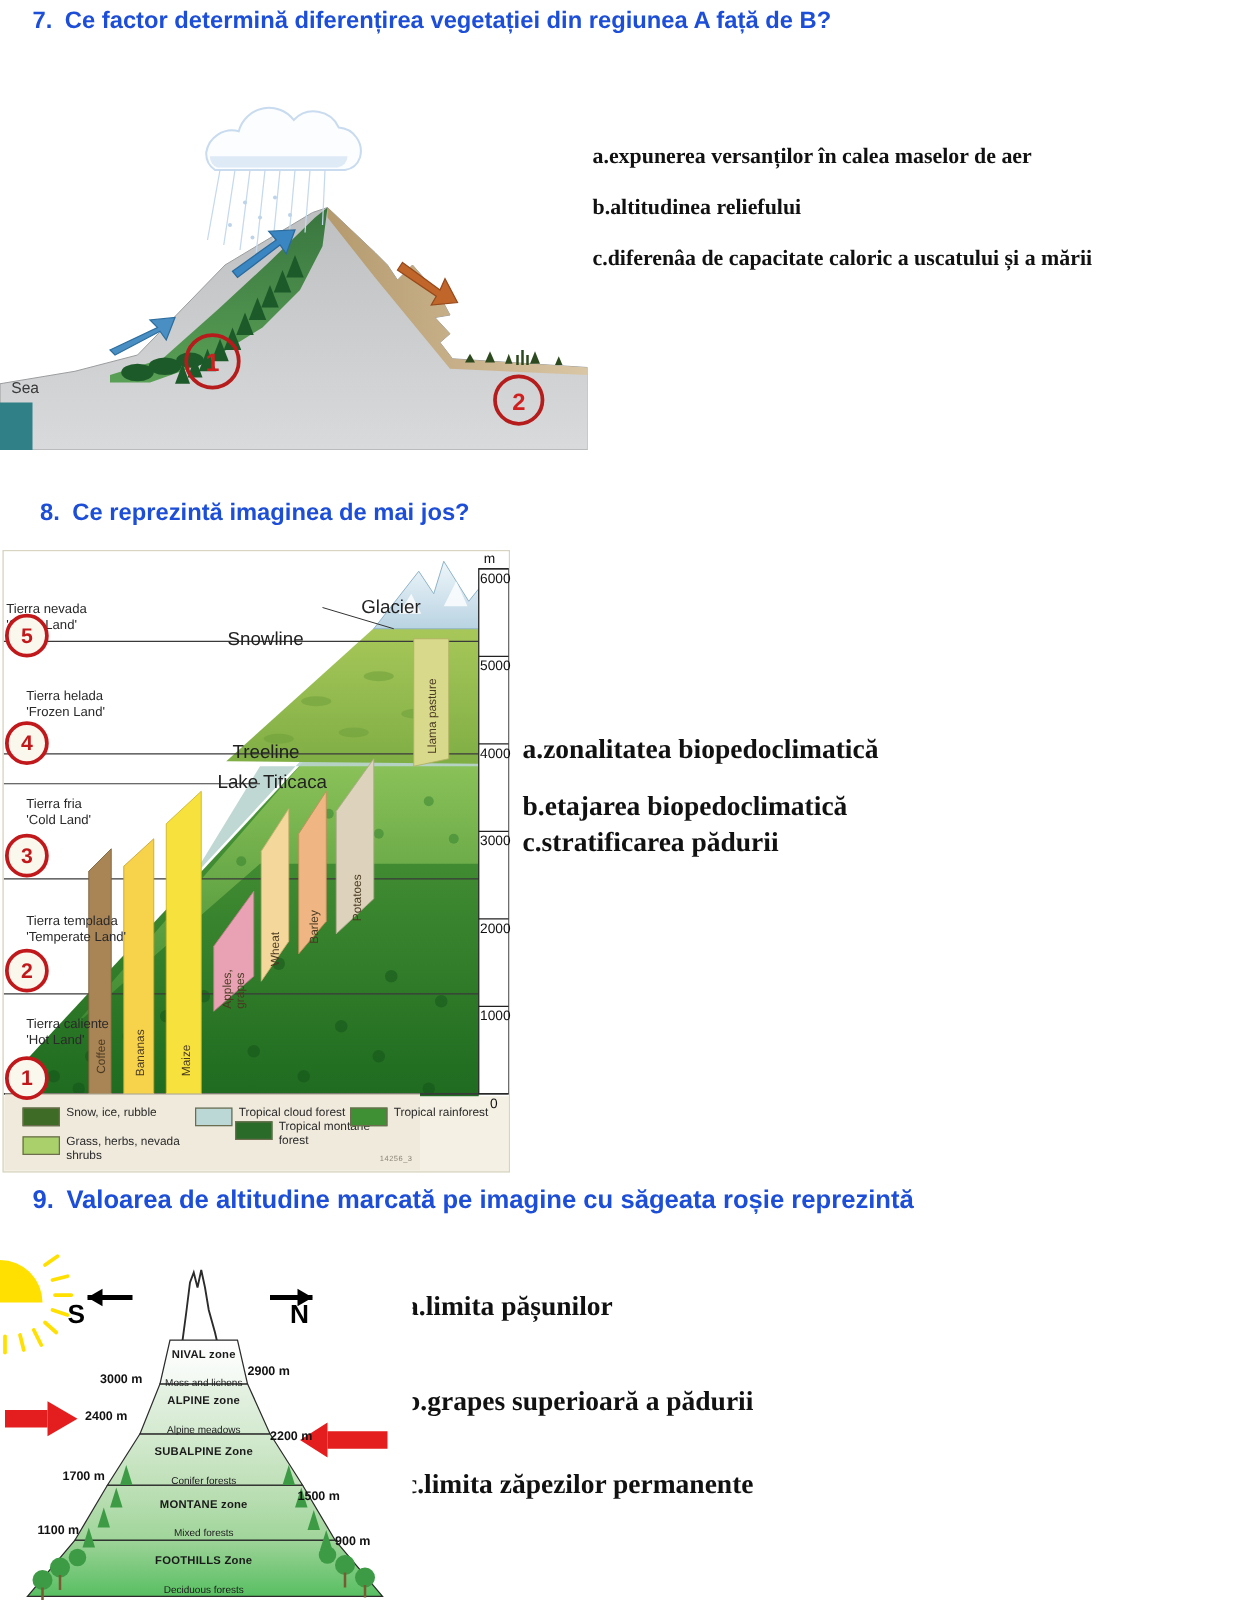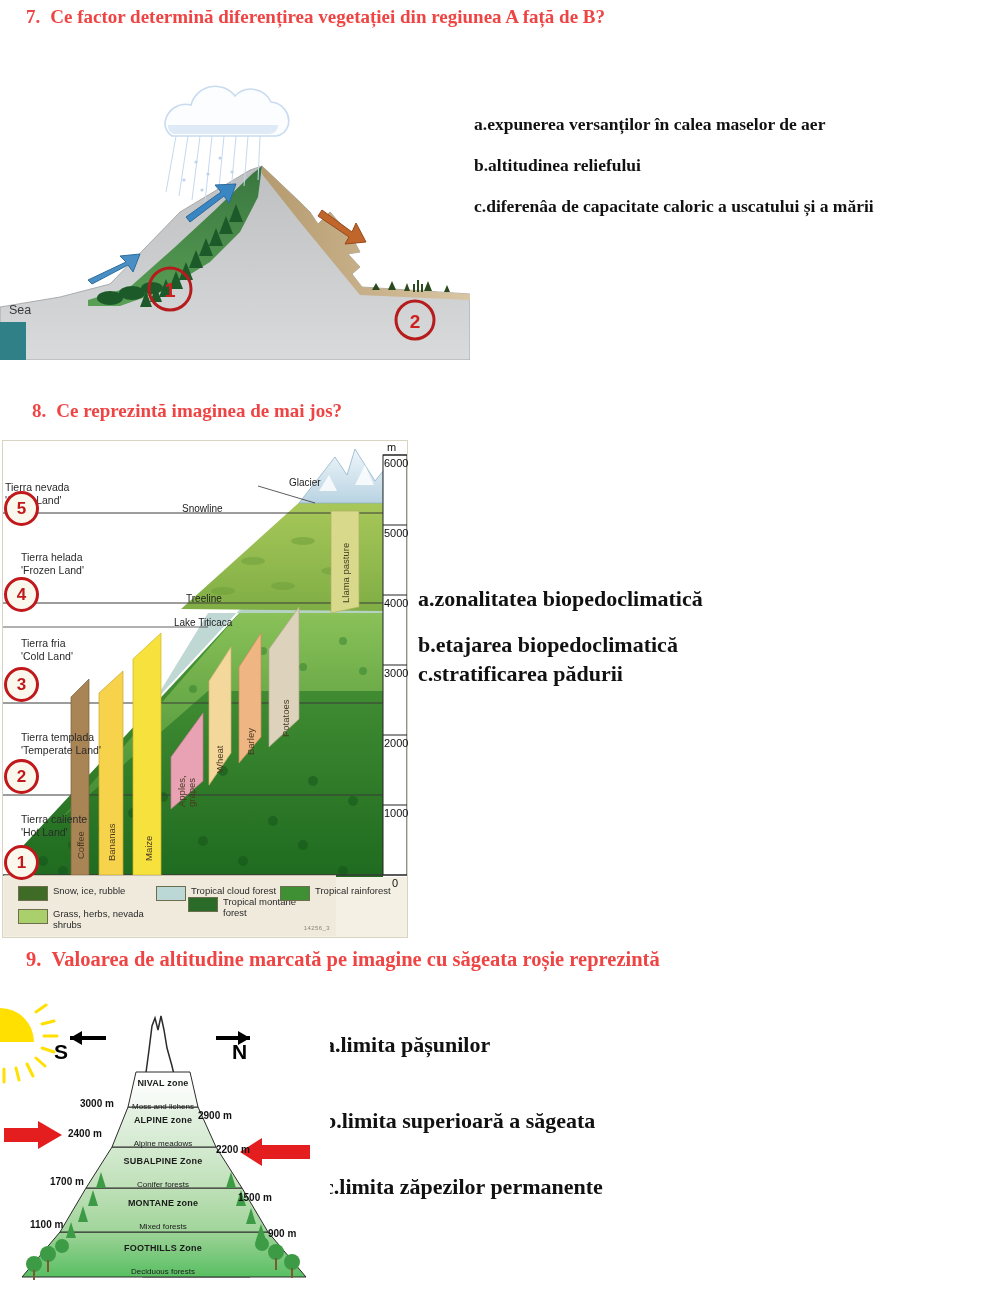--- a/index.html
+++ b/index.html
@@ -2,22 +2,22 @@
 <html><head>
 <meta charset="utf-8">
 <style>
   html,body{margin:0;padding:0;}
   body{
     width:1000px;height:1291px;background:#ffffff;
     font-family:"Liberation Serif", serif;
     position:relative;overflow:hidden;
   }
   .q-heading{
-    font-family:Liberation Serif, serif;
-    font-weight:bold;font-size:19px;color:#ef4444;
+    font-family:Liberation Sans, sans-serif;
+    font-weight:bold;font-size:19px;color:#1d4ed8;
     position:absolute;white-space:nowrap;
   }
   .q-num{display:inline-block;margin-right:10px;}
   .opt{
     font-family:"Liberation Serif", serif;
     font-weight:bold;color:#111;position:absolute;white-space:nowrap;
   }
 
   
   #fig1{position:absolute;left:0;top:62px;width:470px;height:298px;background:#fff;}
@@ -35,21 +35,21 @@
     position:absolute;font-family:"Liberation Sans",sans-serif;font-size:10.5px;
     color:#2a2a2a;line-height:1.22;
   }
   .zbadge{
     position:absolute;width:29px;height:29px;border-radius:50%;
     border:3.5px solid #c1191b;background:#faf7ec;color:#c1191b;
     font-family:"Liberation Sans",sans-serif;font-weight:bold;font-size:17px;
     display:flex;align-items:center;justify-content:center;z-index:9;
   }
   .rlabel{
-    position:absolute;font-family:"Liberation Sans",sans-serif;font-size:10px;color:#222;padding-left:31px;
+    position:absolute;font-family:"Liberation Sans",sans-serif;font-size:15px;color:#222;padding-left:31px;
   }
   .scale-tick{
     position:absolute;font-family:"Liberation Sans",sans-serif;font-size:11px;color:#111;
   }
   .legendbox{
     position:absolute;left:1px;bottom:1px;width:332px;height:60px;background:#efeadc;
     border-top:1px solid #c9c4b2;
   }
   .legitem{position:absolute;display:flex;align-items:flex-start;gap:5px;}
   .legsw{width:28px;height:13px;border:1px solid #6d6d4f;flex:none;margin-top:1px;}
@@ -376,21 +376,21 @@
     </div>
     <div class="credit">14256_3</div>
   </div>
 </div>
 
 <div class="q-heading" style="left:26px;top:948px;font-size:20.5px;">
   <span class="q-num">9.</span><span>Valoarea de altitudine marcată pe imagine cu săgeata roșie reprezintă</span>
 </div>
 
 <div class="opt" style="left:324px;top:1032px;font-size:22px;">a.limita pășunilor</div>
-<div class="opt" style="left:324px;top:1108px;font-size:22px;">b.limita superioară a săgeata</div>
+<div class="opt" style="left:324px;top:1108px;font-size:22px;">b.grapes superioară a pădurii</div>
 <div class="opt" style="left:324px;top:1174px;font-size:22px;">c.limita zăpezilor permanente</div>
 
 <div id="fig3">
   <svg width="330" height="291" viewBox="0 0 330 291">
     <defs>
       <linearGradient id="z1" x1="0" y1="0" x2="0" y2="1">
         <stop offset="0%" stop-color="#ffffff"></stop>
           <stop offset="100%" stop-color="#f2f8f2"></stop>
       </linearGradient>
       <linearGradient id="z2" x1="0" y1="0" x2="0" y2="1">
@@ -510,17 +510,17 @@
     <span class="zd">Deciduous forests</span>
   </div>
 
   
   <div class="altlab" style="left:80px;top:98px;">3000 m</div>
   <div class="altlab" style="left:68px;top:128px;">2400 m</div>
   <div class="altlab" style="left:50px;top:176px;">1700 m</div>
   <div class="altlab" style="left:30px;top:219px;">1100 m</div>
 
   
-  <div class="altlab" style="left:198px;top:110px;text-align:right;">2900 m</div>
+  <div class="altlab" style="left:198px;top:92px;text-align:right;">2900 m</div>
   <div class="altlab" style="left:216px;top:134px;margin-top:10px;">2200 m</div>
   <div class="altlab" style="left:238px;top:192px;">1500 m</div>
   <div class="altlab" style="left:268px;top:228px;">900 m</div>
 </div>
 
 </body></html>

